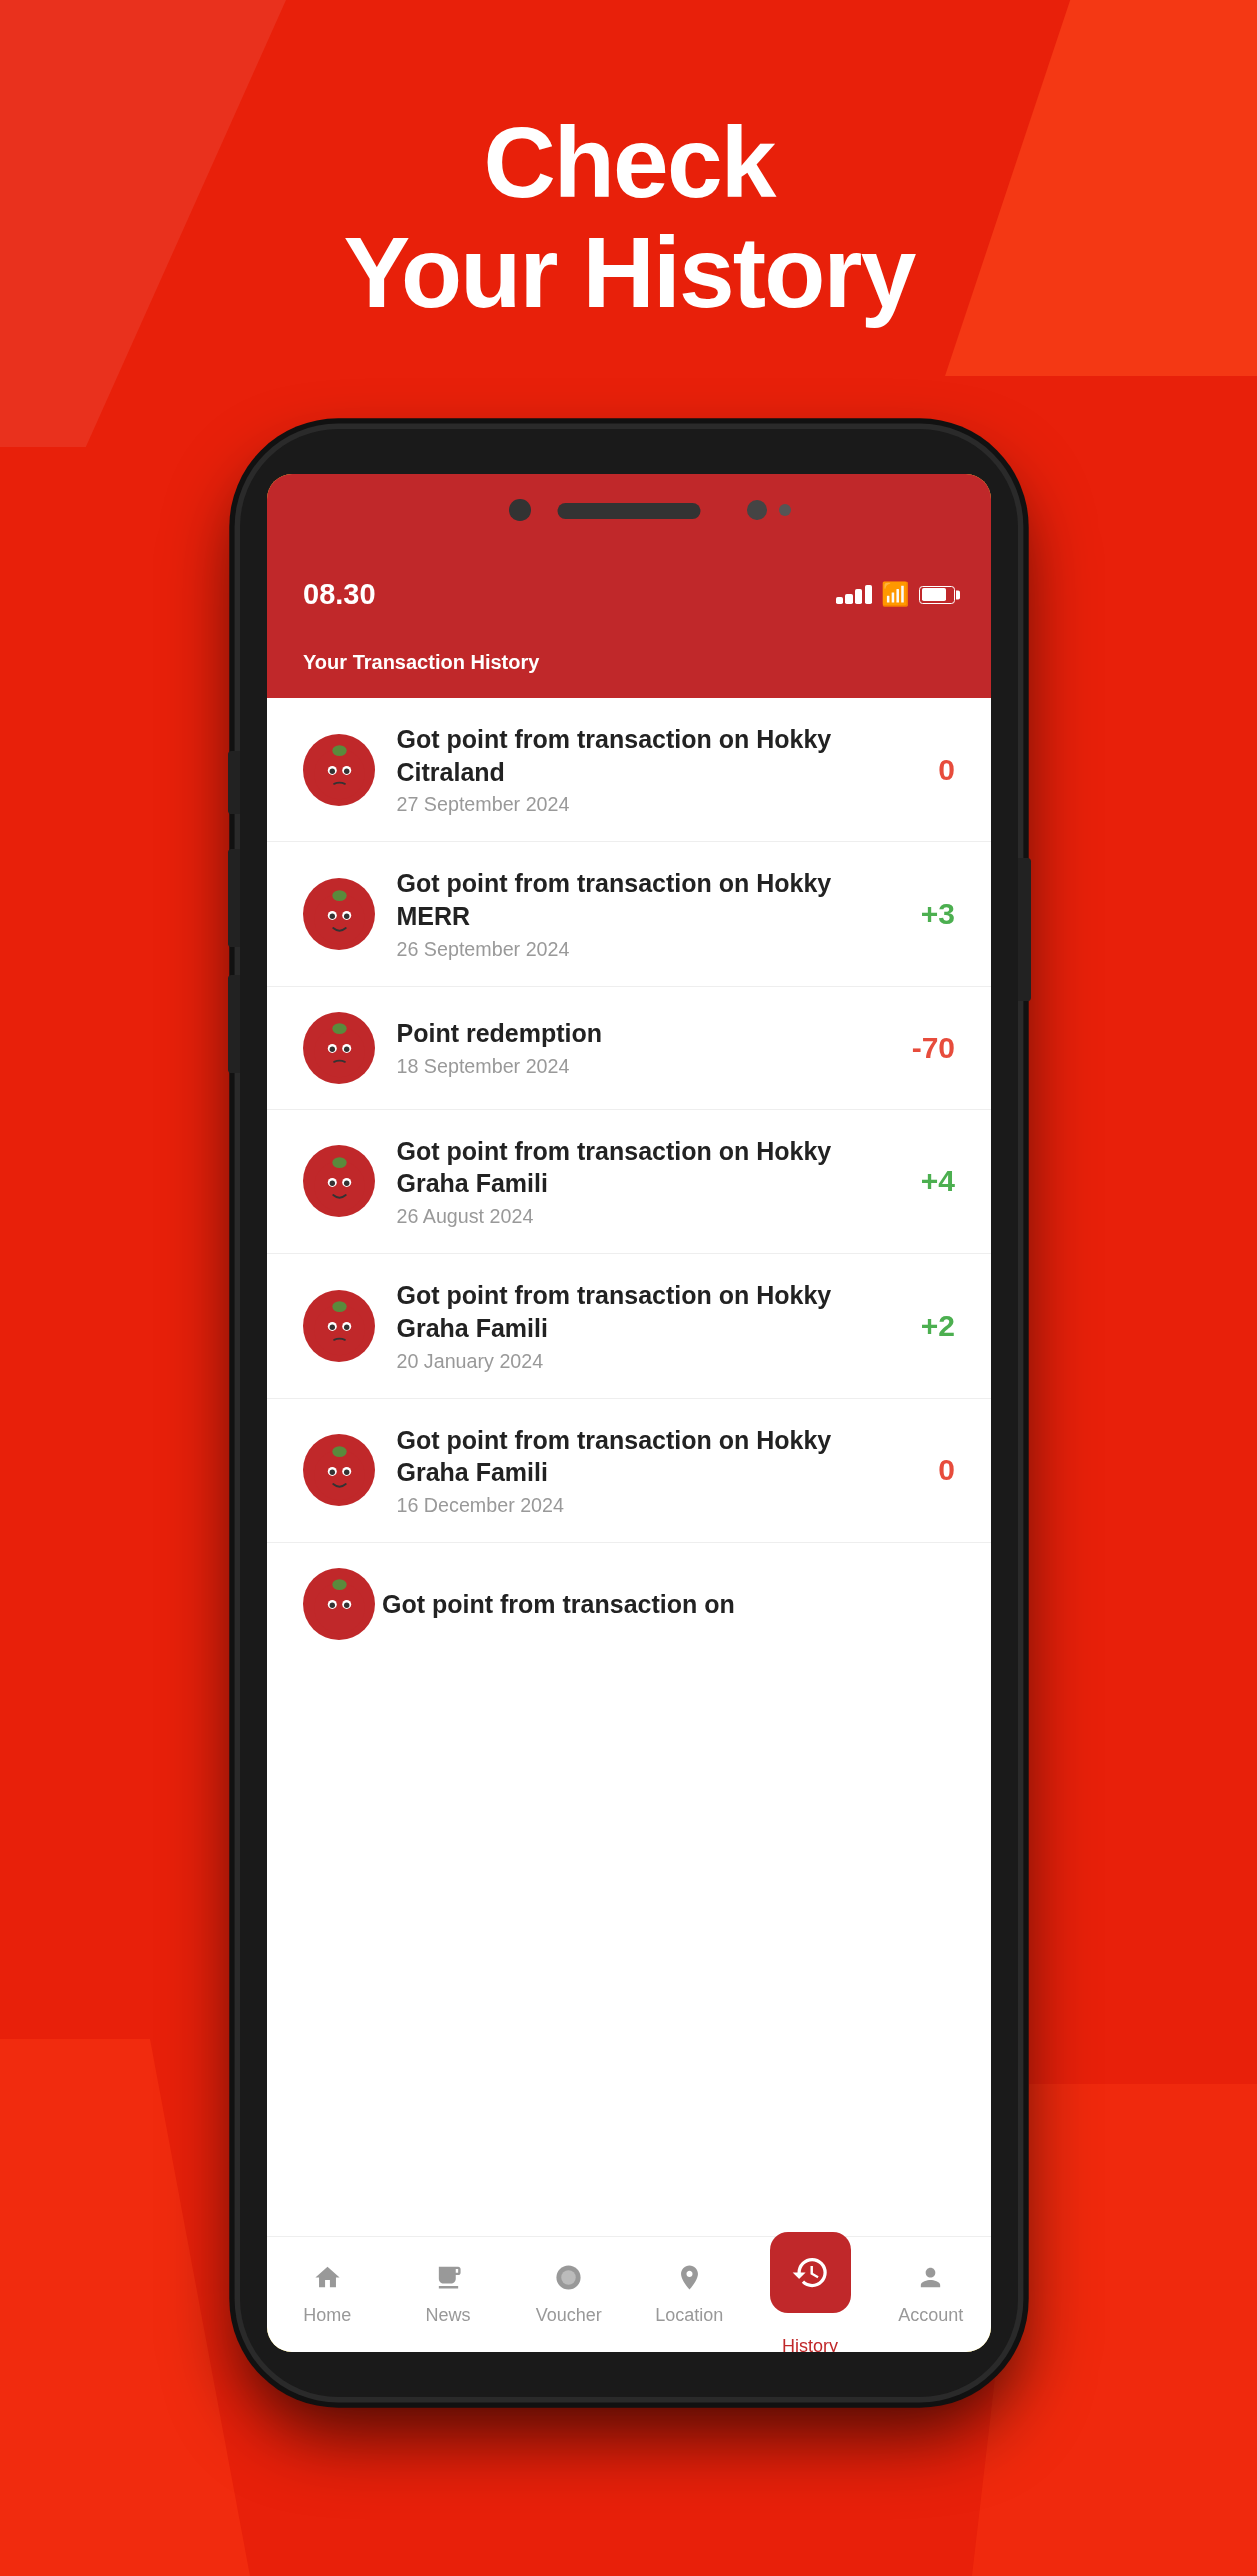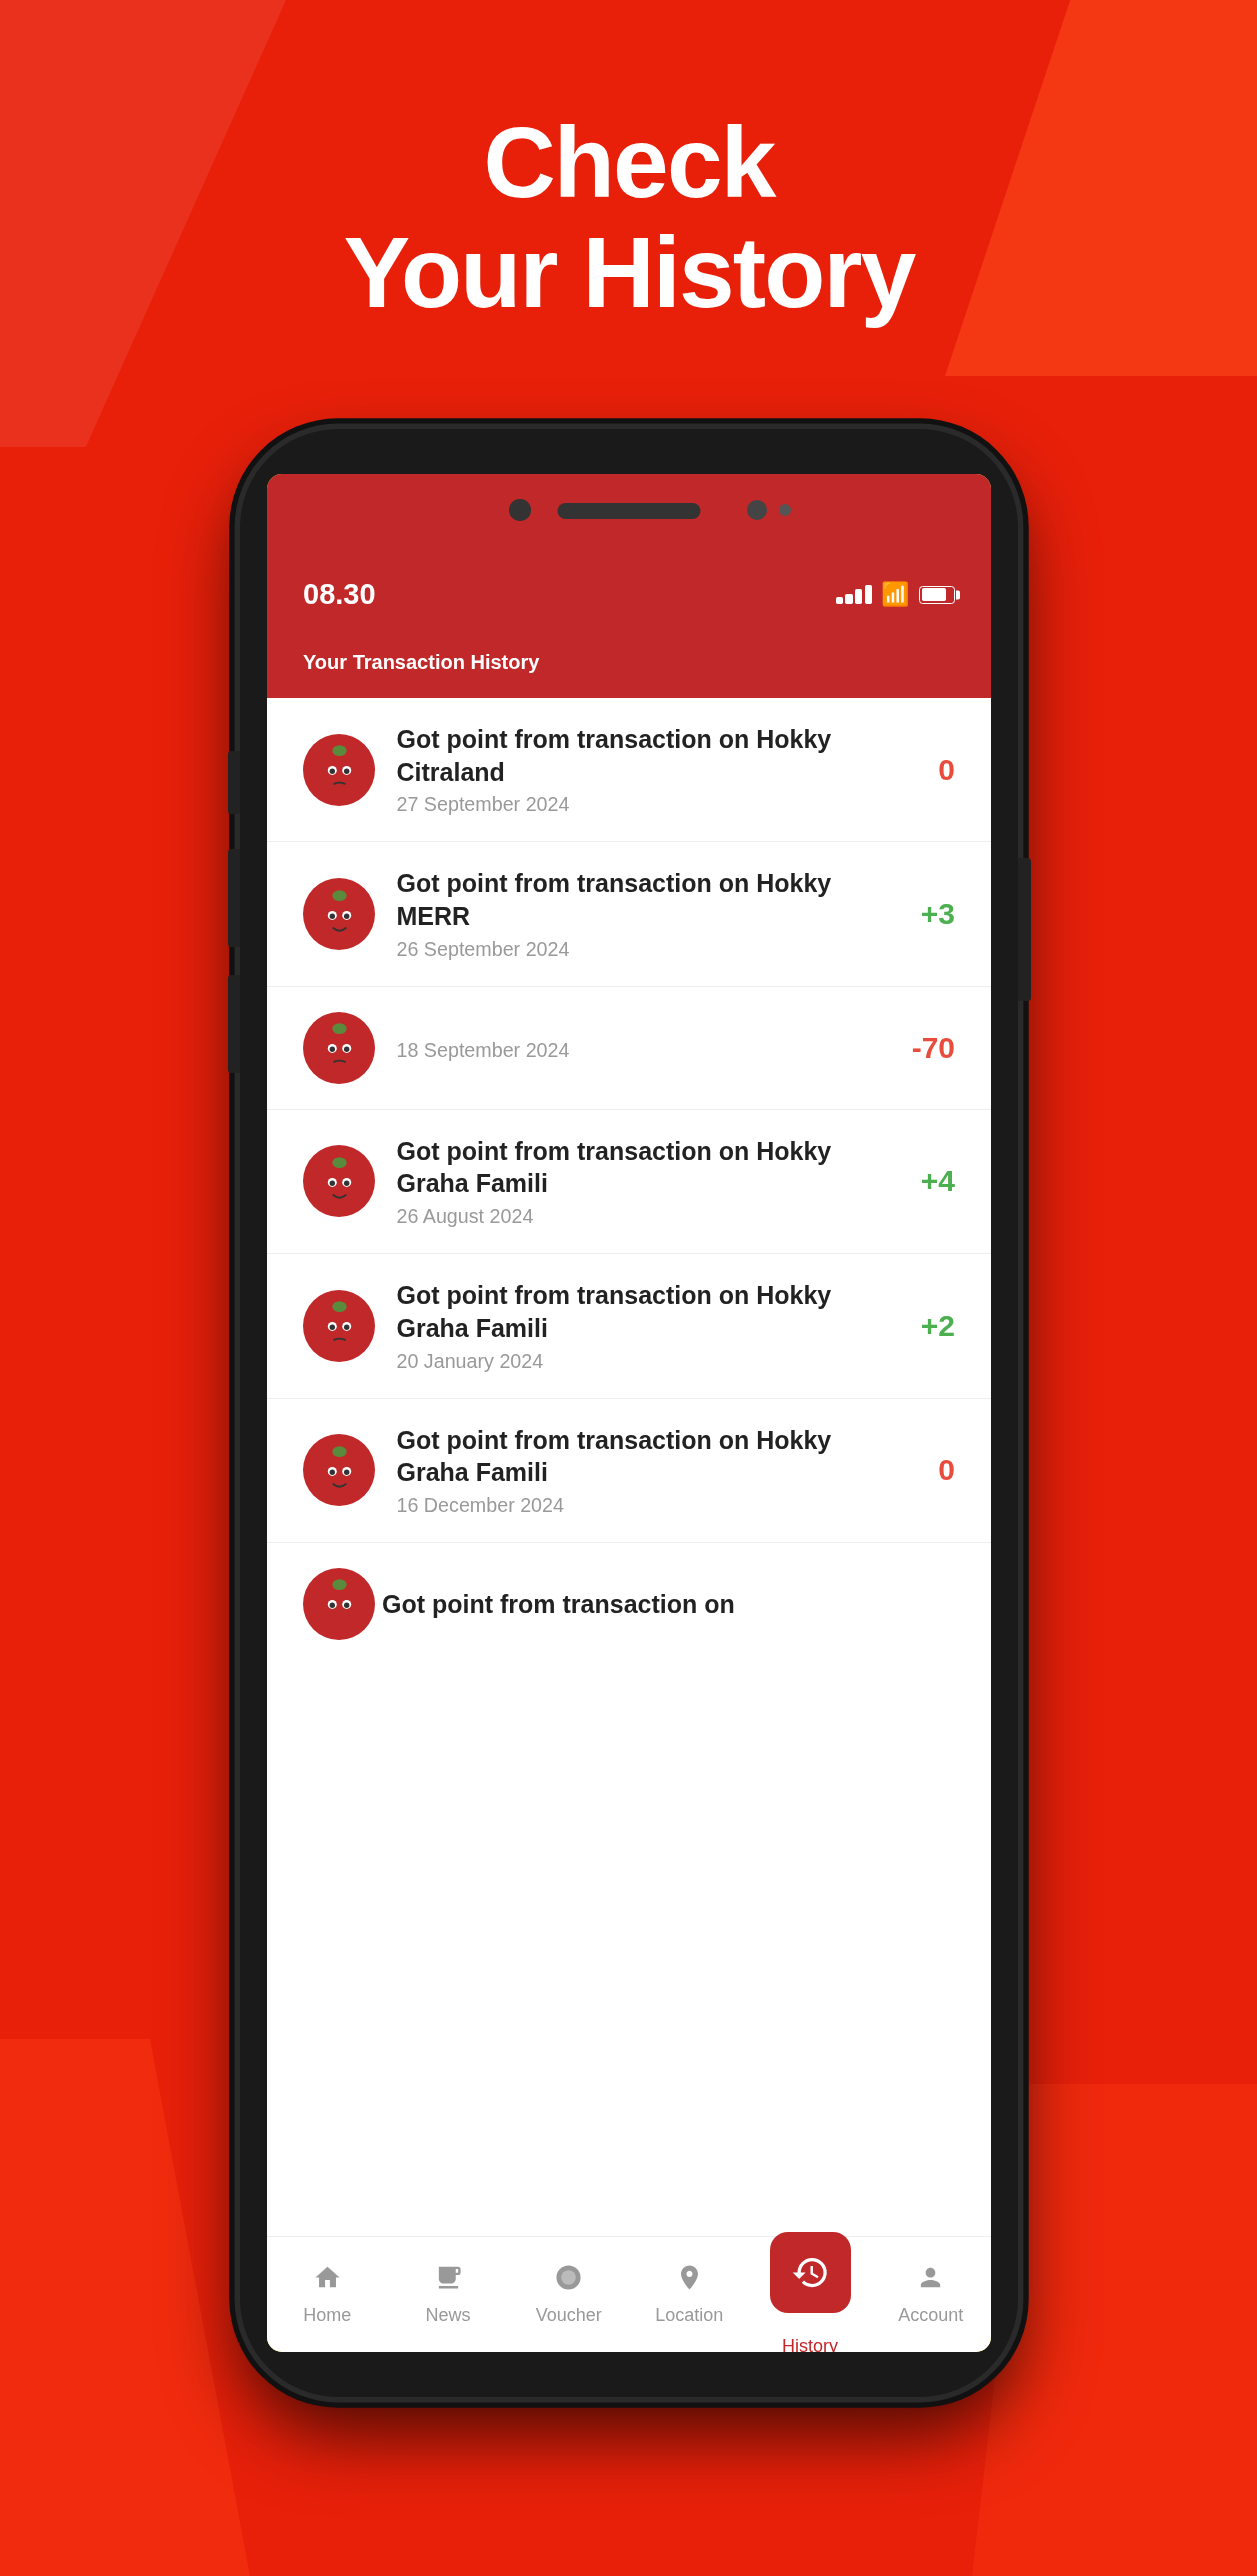--- a/index.html
+++ b/index.html
@@ -123,21 +123,21 @@
     }
 
     
     .phone-screen {
       position: absolute;
       top: 45px;
       left: 27px;
       right: 27px;
       bottom: 45px;
       background: #fde047;
-      border-radius: 15px;
+      border-radius: 25px;
       overflow: hidden;
     }
 
     
     .notch-area {
       position: absolute;
       top: 0; left: 0; right: 0;
       height: 89px;
       background: #c0282a;
       display: flex;
@@ -482,20 +482,21 @@
             <circle cx="35" cy="40" r="28" fill="#c0282a"></circle>
             <ellipse cx="35" cy="14" rx="8" ry="6" fill="#5a8a3c"></ellipse>
             <circle cx="27" cy="36" r="5" fill="white"></circle>
             <circle cx="43" cy="36" r="5" fill="white"></circle>
             <circle cx="27" cy="37" r="3" fill="#333"></circle>
             <circle cx="43" cy="37" r="3" fill="#333"></circle>
             <path d="M29 51 Q35 48 41 51" stroke="#333" stroke-width="2" fill="none" stroke-linecap="round"></path>
           </svg>
         </div>
         <div class="item-content">
+          <div class="item-title">Point redemption</div>
           <div class="item-date">18 September 2024</div>
         </div>
         <div class="item-points points-negative">-70</div>
       </div>
 
       <div class="transaction-item">
         <div class="item-avatar">
           <svg class="tomato-face" viewBox="0 0 70 70">
             <circle cx="35" cy="40" r="28" fill="#c0282a"></circle>
             <ellipse cx="35" cy="14" rx="8" ry="6" fill="#5a8a3c"></ellipse>

